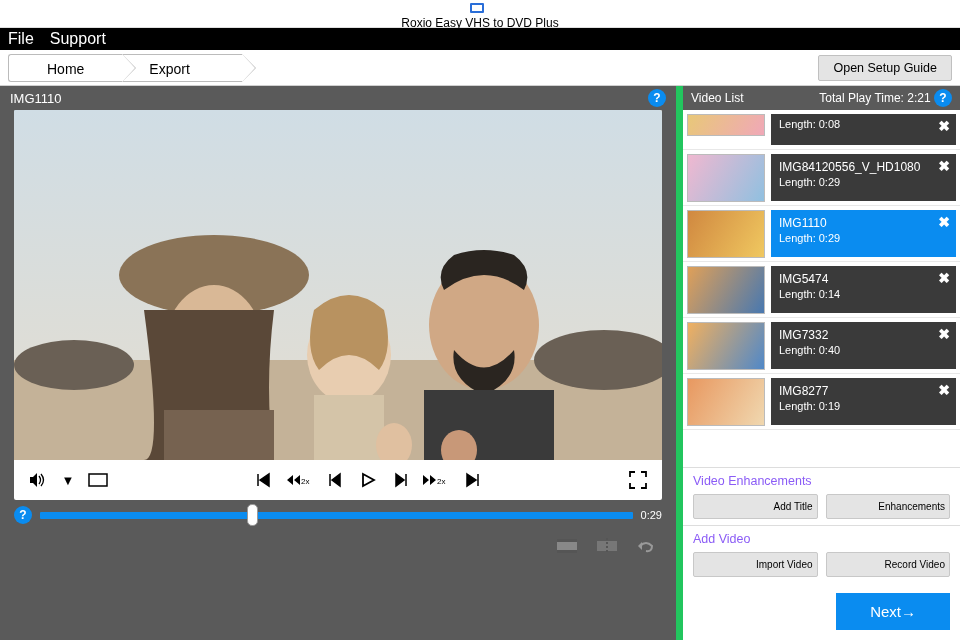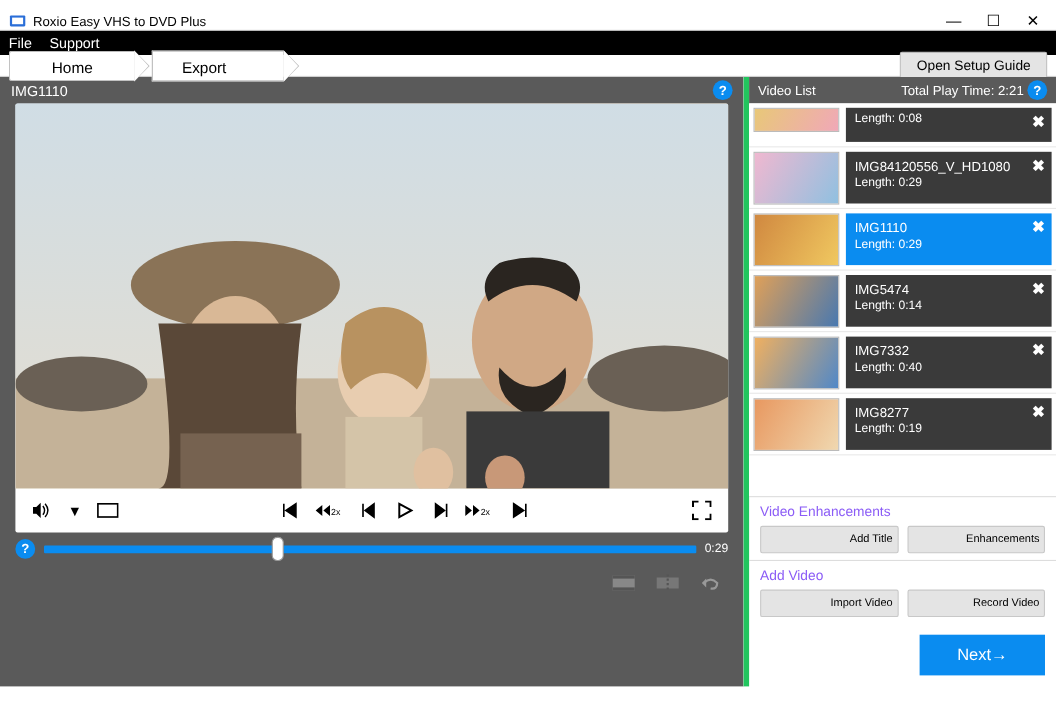--- a/index.html
+++ b/index.html
@@ -1,24 +1,24 @@
 <!DOCTYPE html>
 <html><head>
 <meta charset="utf-8">
 <style>
 * { margin: 0; padding: 0; box-sizing: border-box; font-family: "Segoe UI", Arial, sans-serif; }
 body { width: 960px; height: 640px; overflow: hidden; background: #fff; font-size: 13px; color: #000; }
-.titlebar { height: 28px; display: flex; align-items: flex-end; padding: 0 8px; background: #fff; border-bottom: 1px solid #e0e0e0; }
+.titlebar { height: 28px; display: flex; align-items: center; padding: 0 8px; background: #fff; border-bottom: 1px solid #e0e0e0; flex-direction: column; }
 .titlebar .app-icon { width: 16px; height: 16px; margin-right: 6px; display: inline-block; }
 .titlebar .title { flex: 1; font-size: 12px; }
 .titlebar .win-btns { display: flex; gap: 18px; padding-right: 4px; }
 .titlebar .win-btns span { font-size: 14px; cursor: pointer; width: 18px; text-align: center; }
-.menubar { height: 22px; background: #000; color: #fff; display: flex; align-items: center; padding: 0 8px; gap: 16px; font-size: 13px; }
+.menubar { height: 22px; background: #000; color: #fff; display: flex; align-items: center; padding: 0 8px; gap: 16px; font-size: 16px; }
 .menubar span { cursor: pointer; }
-.navrow { height: 20px; background: #fff; display: flex; align-items: center; padding: 4px 8px; gap: 16px; border-bottom: 1px solid #d0d0d0; }
+.navrow { height: 36px; background: #fff; display: flex; align-items: center; padding: 4px 8px; gap: 0; border-bottom: 1px solid #d0d0d0; }
 .nav-tab { position: relative; height: 28px; line-height: 28px; padding: 0 34px 0 26px; font-size: 14px; border: 1px solid #bbb; border-right: none; cursor: pointer; background: #fff; }
 .nav-tab.first { border-radius: 3px 0 0 3px; padding-left: 38px; padding-right: 38px; }
 .nav-tab::after { content: ""; position: absolute; right: -13px; top: -1px; width: 0; height: 0; border-top: 14px solid transparent; border-bottom: 14px solid transparent; border-left: 13px solid #fff; z-index: 2; }
 .nav-tab::before { content: ""; position: absolute; right: -14px; top: -1px; width: 0; height: 0; border-top: 14px solid transparent; border-bottom: 14px solid transparent; border-left: 14px solid #bbb; z-index: 1; }
 .nav-tab.active { background: #0a8cf0; color: #fff; border-color: #0a8cf0; }
 .nav-tab.active::after { border-left-color: #0a8cf0; }
 .nav-tab.active::before { border-left-color: #0a8cf0; }
 .nav-tab.last { padding-right: 52px; }
 .nav-spacer { flex: 1; }
 .btn-setup { background: #e4e4e4; border: 1px solid #c0c0c0; padding: 5px 14px; font-size: 12.5px; cursor: pointer; border-radius: 2px; }
@@ -34,21 +34,21 @@
 .controls .ic { width: 20px; cursor: pointer; color: #000; display: inline-flex; justify-content: center; }
 .controls .center { flex: 1; display: flex; justify-content: center; gap: 12px; }
 .timeline { margin: 6px 14px 2px; display: flex; align-items: center; gap: 8px; }
 .tl-track { flex: 1; position: relative; height: 14px; }
 .tl-bar { position: absolute; top: 4px; left: 0; right: 0; height: 7px; background: #0a8cf0; border-radius: 1px; }
 .tl-handle { position: absolute; top: -4px; width: 11px; height: 22px; background: #fff; border: 1px solid #999; border-radius: 5px; cursor: pointer; }
 .tl-time { position: absolute; top: -18px; color: #fff; font-size: 11px; }
 .end-time { color: #fff; font-size: 11px; }
 .toolrow { height: 40px; display: flex; align-items: center; justify-content: flex-end; padding: 0 20px; gap: 18px; }
 .toolrow .ti { color: #aaa; cursor: pointer; font-size: 18px; }
-.right { width: 284px; background: #fff; display: flex; flex-direction: column; border-left: 5px solid #22c55e; }
+.right { width: 284px; background: #fff; display: flex; flex-direction: column; border-left: 7px solid #22c55e; }
 .right-head { height: 24px; background: #5a5a5a; color: #fff; display: flex; align-items: center; padding: 0 8px; font-size: 12px; }
 .right-head .sp { flex: 1; }
 .vlist { flex: 1; overflow-y: auto; background: #fff; }
 .vitem { display: flex; height: 56px; border-bottom: 1px solid #e8e8e8; cursor: pointer; padding: 4px; gap: 6px; }
 .vitem.partial { height: 40px; }
 .vitem .thumb { width: 78px; height: 48px; background: linear-gradient(120deg, #e8a850, #88b8d8); border: 1px solid #bbb; }
 .vitem.partial .thumb { height: 22px; }
 .vitem .info { flex: 1; background: #3a3a3a; color: #fff; padding: 6px 8px; position: relative; font-size: 12px; }
 .vitem.partial .info { padding: 2px 8px; }
 .vitem.selected .info { background: #0a8cf0; }

